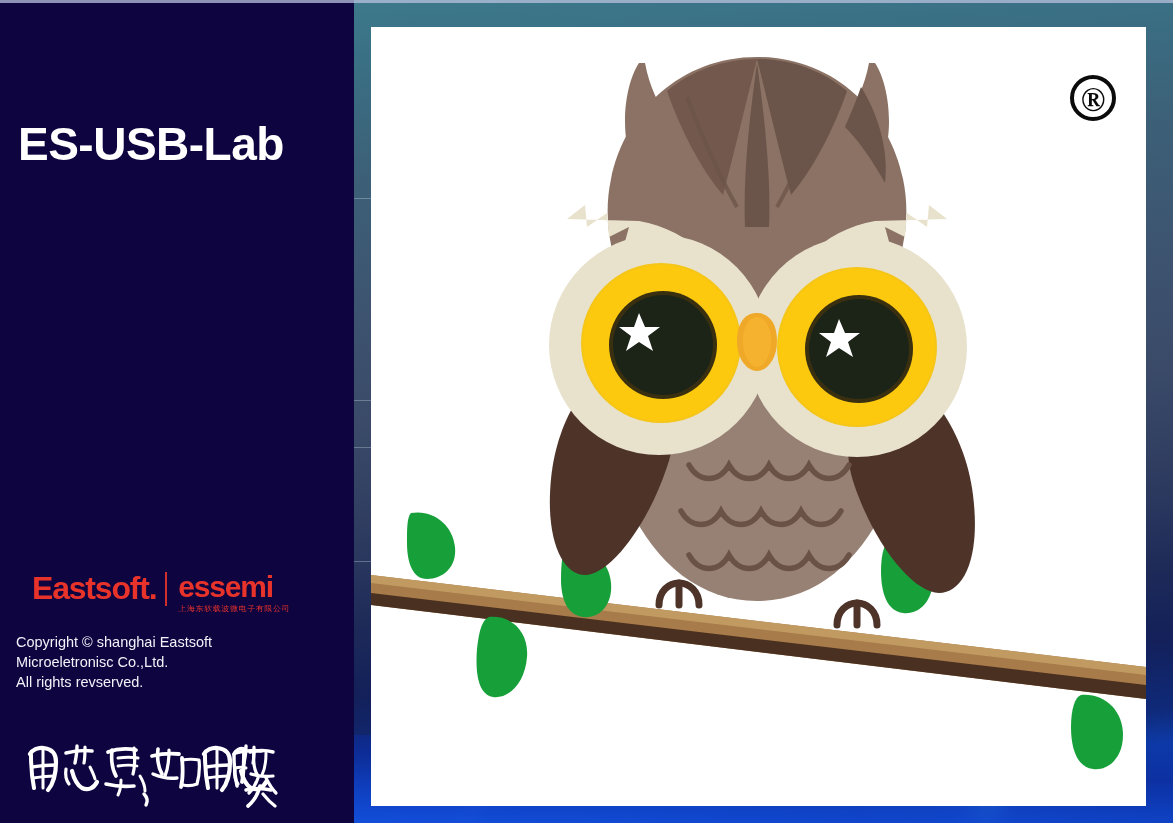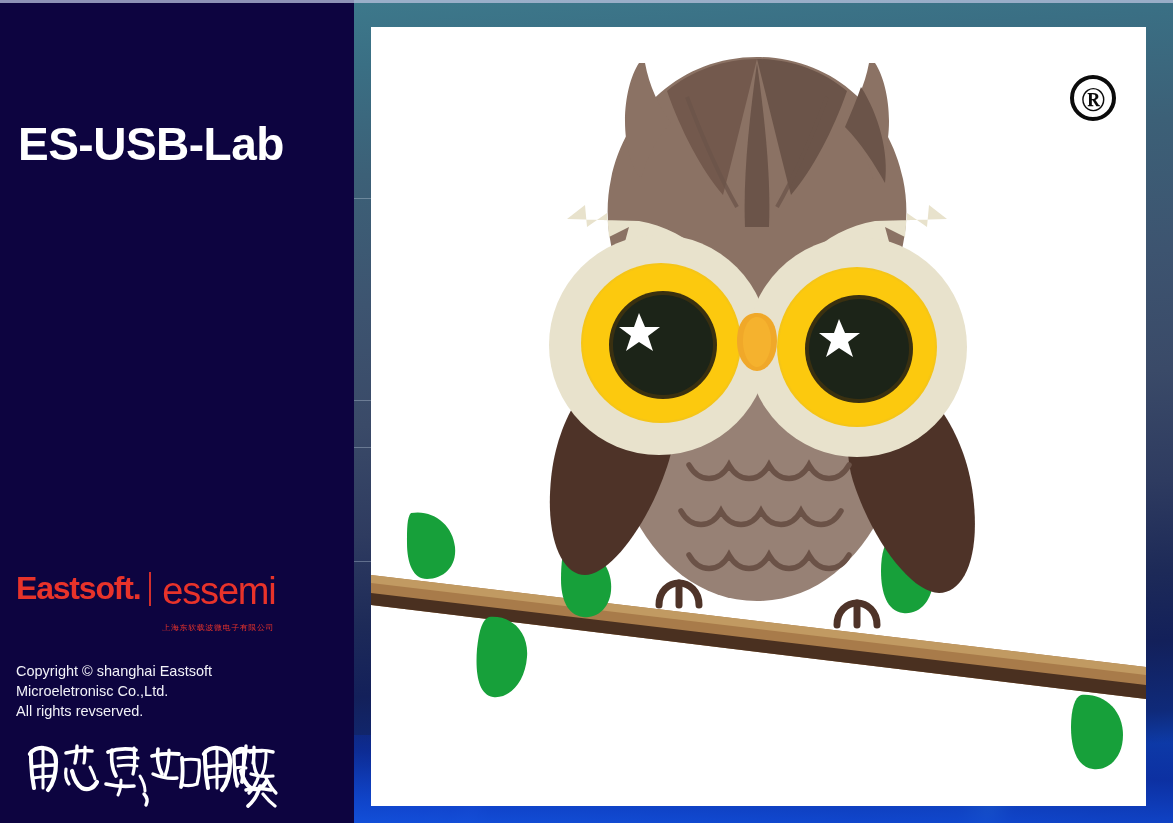--- a/index.html
+++ b/index.html
@@ -122,21 +122,21 @@
     font-size: 46px;
     font-weight: bold;
     color: #ffffff;
     letter-spacing: -0.5px;
     white-space: nowrap;
   }
 
   
   .brand {
     position: absolute;
-    left: 16px; top: 572px;
+    left: 32px; top: 572px;
     display: flex;
     align-items: flex-start;
   }
   .brand-main {
     font-size: 32px;
     font-weight: bold;
     color: #e8332a;
     letter-spacing: -1.2px;
     line-height: 1;
   }
@@ -145,45 +145,44 @@
     height: 34px;
     background: #e8332a;
     margin: 0 11px 0 9px;
     opacity: .9;
   }
   .brand-sub-wrap {
     display: flex;
     flex-direction: column;
   }
   .brand-sub {
-    font-size: 38px;
-    font-weight: normal;
+    font-size: 30px;
+    font-weight: bold;
     color: #e8332a;
     letter-spacing: -1.2px;
     line-height: 1;
   }
   .brand-cn {
     font-size: 8px;
     color: #e8332a;
     letter-spacing: 0.6px;
-    margin-top: 14px;
+    margin-top: 3px;
     line-height: 1;
     transform: scaleY(.92);
     transform-origin: left top;
   }
 
   
   .copyright {
     position: absolute;
     left: 16px; top: 632px;
     font-size: 14.5px;
     color: #f2f2f8;
     line-height: 20px;
     white-space: pre-line;
-    margin-top: 29px;
   }
 
   
   .slogan {
     position: absolute;
     left: 22px; top: 736px;
     width: 260px; height: 72px;
   }
   .slogan svg { display: block; }
 

